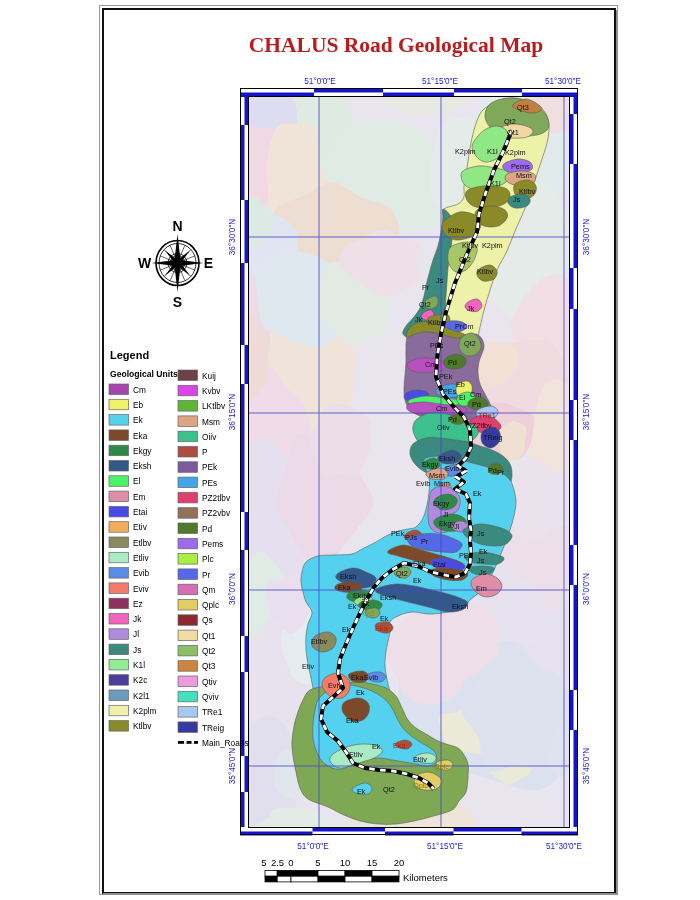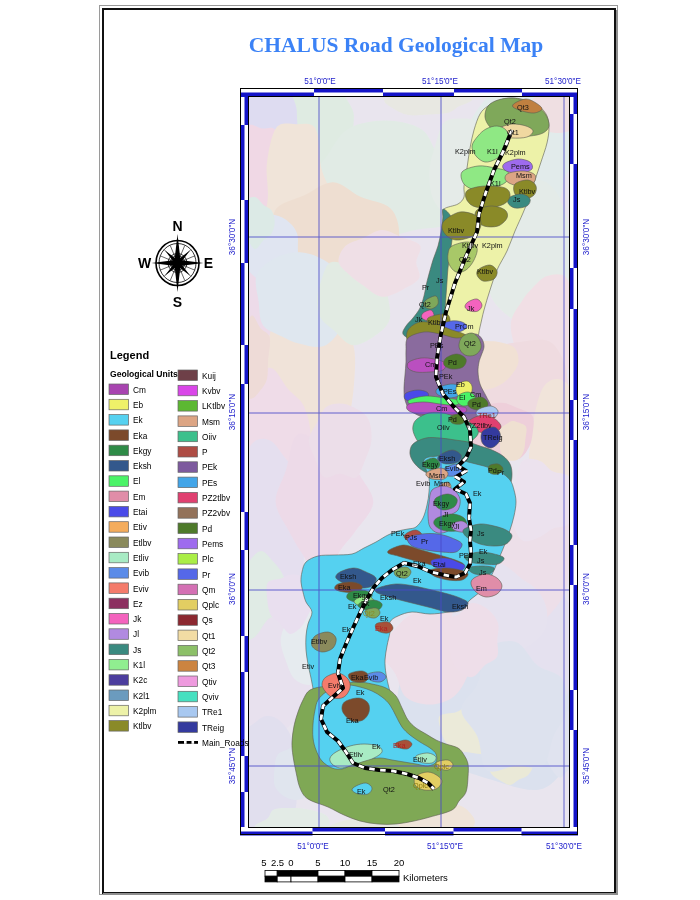--- a/index.html
+++ b/index.html
@@ -8,21 +8,21 @@
 <div id="canvas">
 
 <div class="abs" style="left:99px;top:5px;width:517px;height:888px;border:1px solid #9a9a9a;"></div>
 
 <div class="abs" style="left:102px;top:8px;width:510px;height:882px;border:2px solid #111;"></div>
 
 <div class="abs" style="left:616px;top:10px;width:2px;height:885px;background:#8f8f8f;"></div>
 
 <div class="abs" style="left:103px;top:893px;width:515px;height:2px;background:#8f8f8f;"></div>
 
-<div class="abs" style="left:102px;top:33px;width:588px;text-align:center;font-family:'Liberation Serif',serif;font-weight:bold;font-size:21.5px;color:#3b82f6;">CHALUS Road Geological Map</div>
+<div class="abs" style="left:102px;top:33px;width:588px;text-align:center;font-family:'Liberation Serif',serif;font-weight:bold;font-size:21.5px;color:#b91c1c;">CHALUS Road Geological Map</div>
 <svg class="abs" style="left:0;top:0" width="700" height="900" viewBox="0 0 700 900">
       <defs>
         <clipPath id="mapclip">
           <rect x="249" y="97" width="321" height="731"></rect>
         </clipPath>
       </defs>
       <g clip-path="url(#mapclip)">
 <rect x="249" y="97" width="321" height="731" fill="#e9e5ee"></rect>
 
 <g stroke="none" opacity="0.75">

